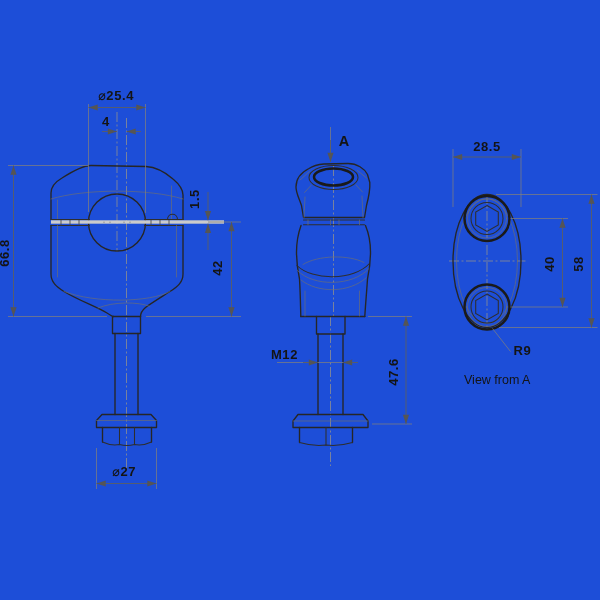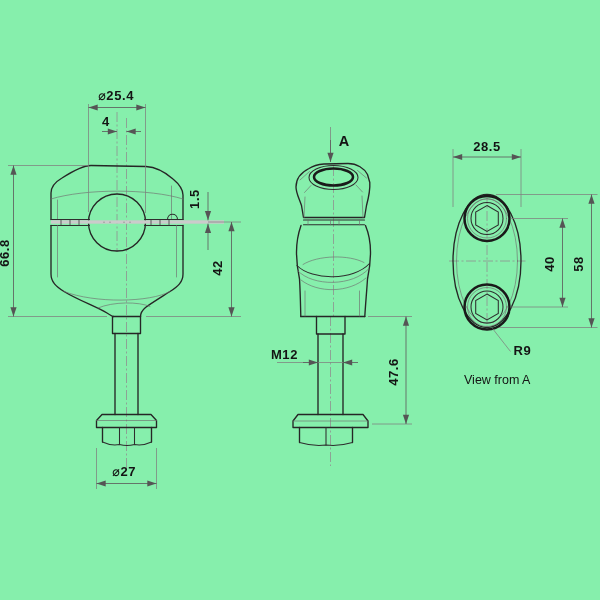--- a/index.html
+++ b/index.html
@@ -1,16 +1,16 @@
 <!DOCTYPE html>
 <html><head>
 <meta charset="utf-8">
 <style>
   html,body { margin:0; padding:0; background:#ffffff; }
-  .page { width:600px; height:600px; background:#86efac; position:relative; overflow:hidden; }
+  .page { width:600px; height:600px; background:#1d4ed8; position:relative; overflow:hidden; }
   svg { display:block; }
   .o  { stroke:#262626; stroke-width:1.35; fill:none; stroke-linecap:round; stroke-linejoin:round; }
   .o2 { stroke:#2e2e2e; stroke-width:1.05; fill:none; stroke-linecap:round; }
   .th { stroke:#1a1a1a; stroke-width:2.5; fill:none; }
   .l  { stroke:#707070; stroke-width:0.65; fill:none; stroke-linecap:round; }
   .x  { stroke:#7f7f7f; stroke-width:0.75; fill:none; }
   .d  { stroke:#5e5e5e; stroke-width:0.85; fill:none; }
   .cl { stroke:#8f8f8f; stroke-width:0.8; fill:none; stroke-dasharray:10 2.5 2 2.5; }
   .band { fill:#cbcbcb; stroke:none; }
   .tick { stroke:#4d4d4d; stroke-width:0.9; fill:none; }

